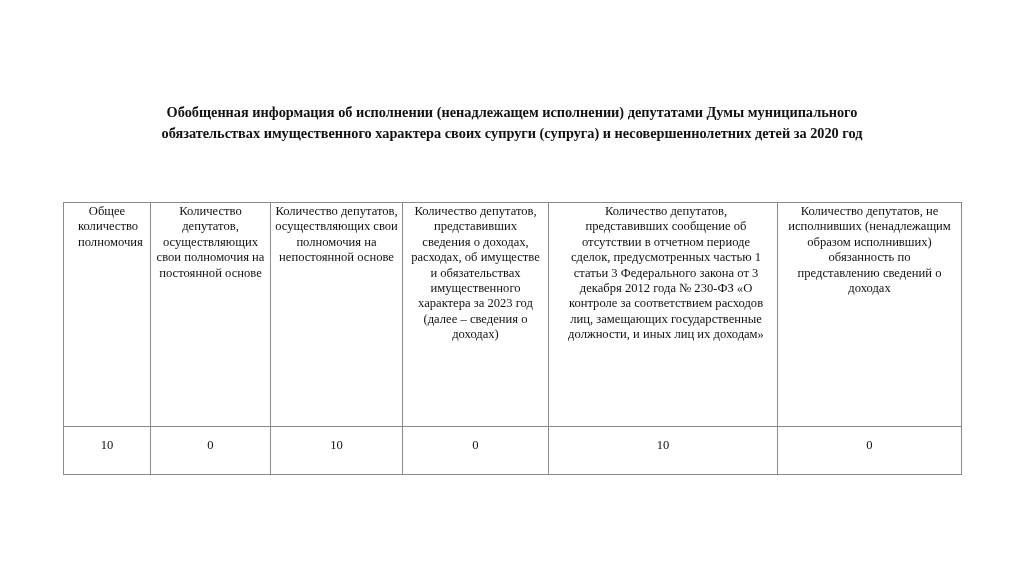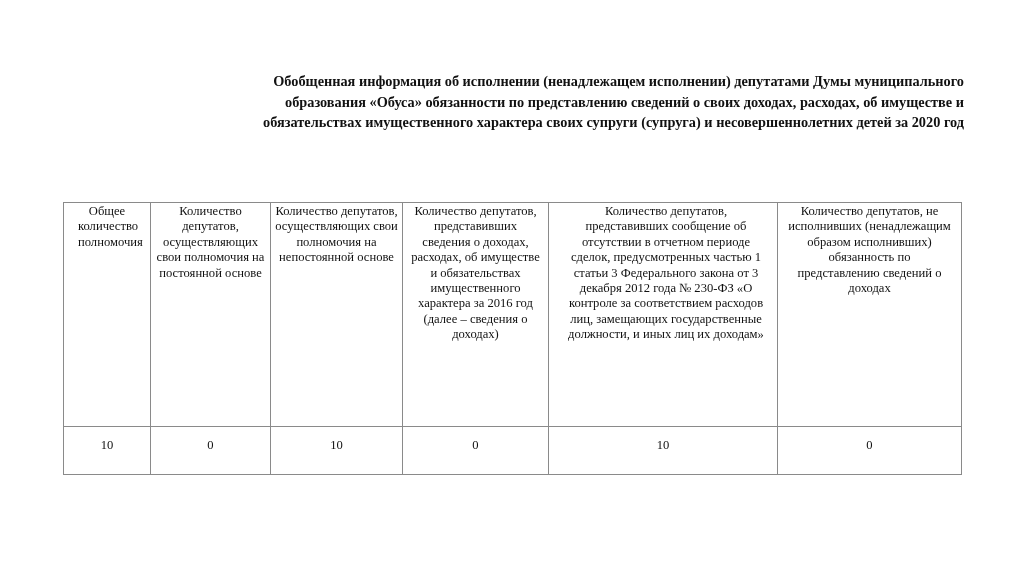--- a/index.html
+++ b/index.html
@@ -11,23 +11,23 @@
       width: 1024px;
       height: 565px;
       position: relative;
       overflow: hidden;
       font-family: "Liberation Serif", "DejaVu Serif", serif;
       color: #111111;
     }
     .title {
       position: absolute;
       left: 60px;
-      top: 71px;
+      top: 102px;
       width: 904px;
-      text-align: right;
+      text-align: center;
       font-weight: bold;
       font-size: 14.3px;
       line-height: 20.5px;
       margin: 0;
     }
     .title span { display: block; white-space: nowrap; }
     table.report {
       position: absolute;
       left: 63px;
       top: 202px;
@@ -51,39 +51,38 @@
     table.report td {
       height: 36px;
       padding-top: 11px;
     }
   </style>
 </head>
 <body>
 
 <h1 class="title">
   <span>Обобщенная информация об исполнении (ненадлежащем исполнении) депутатами Думы муниципального</span>
-  <span>образования «Обуса» обязанности по представлению сведений о своих доходах, расходах, об имуществе и</span>
   <span>обязательствах имущественного характера своих супруги (супруга) и несовершеннолетних детей за 2020 год</span>
 </h1>
 
 <table class="report">
   <colgroup>
     <col style="width:87px">
     <col style="width:120px">
     <col style="width:132px">
     <col style="width:146px">
     <col style="width:229px">
     <col style="width:184px">
   </colgroup>
   <thead>
     <tr>
       <th style="padding-left:14px;padding-right:14px;">Общее количество полномочия</th>
       <th>Количество депутатов, осуществляющих свои полномочия на постоянной основе</th>
       <th>Количество депутатов, осуществляющих свои полномочия на непостоянной основе</th>
-      <th style="padding-left:8px;padding-right:8px;">Количество депутатов, представивших сведения о доходах, расходах, об имуществе и обязательствах имущественного характера за 2016 год (далее – сведения о доходах)</th>
+      <th style="padding-left:8px;padding-right:8px;">Количество депутатов, представивших сведения о доходах, расходах, об имуществе и обязательствах имущественного характера за 2023 год (далее – сведения о доходах)</th>
       <th style="padding-left:14px;padding-right:8px;">Количество депутатов, представивших сообщение об отсутствии в отчетном периоде сделок, предусмотренных частью 1 статьи 3 Федерального закона от 3 декабря 2012 года № 230-ФЗ «О контроле за соответствием расходов лиц, замещающих государственные должности, и иных лиц их доходам»</th>
       <th style="padding-left:10px;padding-right:10px;">Количество депутатов, не исполнивших (ненадлежащим образом исполнивших) обязанность по представлению сведений о доходах</th>
     </tr>
   </thead>
   <tbody>
     <tr>
       <td>10</td>
       <td>0</td>
       <td>10</td>
       <td>0</td>

